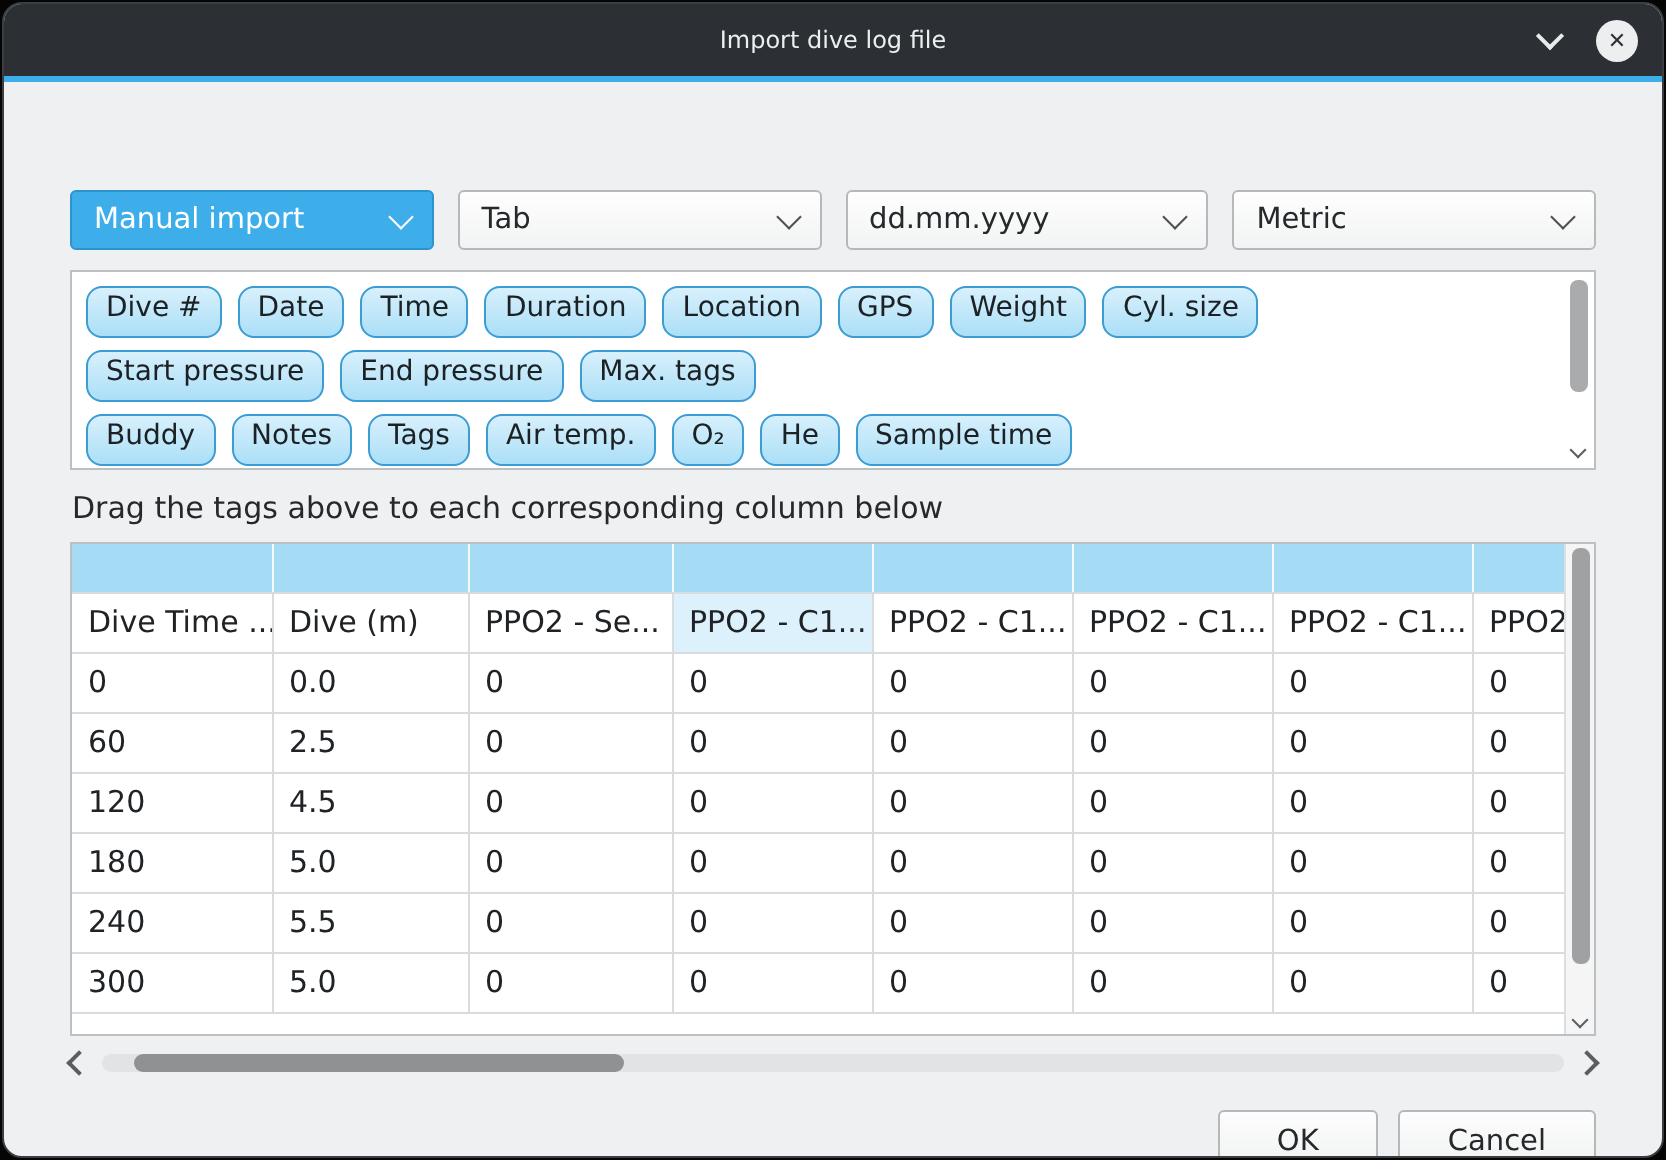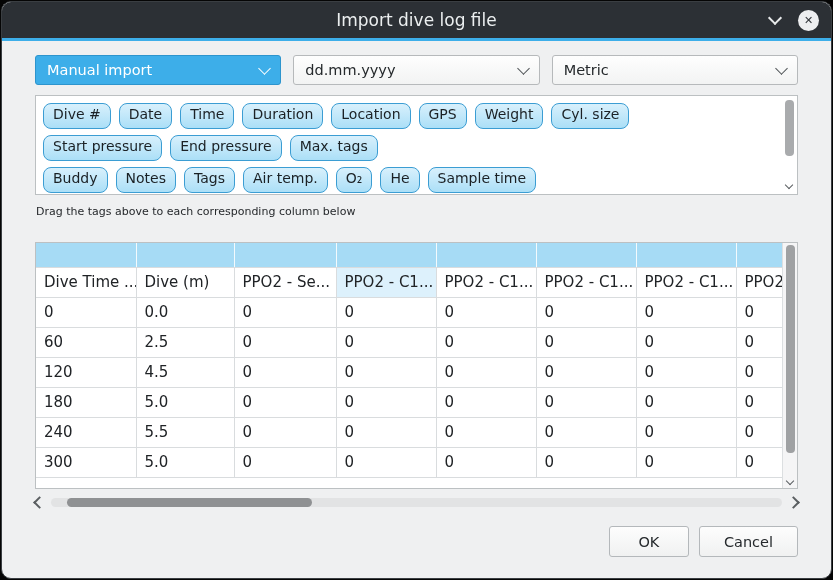--- a/index.html
+++ b/index.html
@@ -3,61 +3,61 @@
 <meta charset="utf-8">
 <style>
   html,body{margin:0;padding:0;background:#000;font-family:"DejaVu Sans","Liberation Sans",sans-serif;}
   .screen{position:relative;width:833px;height:580px;background:#050505;overflow:hidden;}
   .window{position:absolute;inset:1px;border-radius:10px;overflow:hidden;
           background:var(--window-bg,#eff0f1);border:1px solid #3a3e42;box-sizing:border-box;}
 
   
   .titlebar{height:36px;background:var(--titlebar-bg,#2c3035);display:flex;align-items:center;
             justify-content:center;position:relative;}
-  .title{color:#eceff0;font-size:17px;}
+  .title{color:#eceff0;font-size:12px;}
   .tb-controls{position:absolute;right:12px;top:0;height:36px;display:flex;align-items:center;gap:14px;}
   .tb-chev{display:flex;align-items:center;justify-content:center;width:18px;height:18px;cursor:pointer;}
   .chevron{display:inline-block;width:7px;height:7px;border-right:2px solid #5a5e61;
            border-bottom:2px solid #5a5e61;transform:rotate(45deg);}
   .chevron.white{border-color:#e8eaeb;width:8px;height:8px;margin-top:-4px;}
   .chevron.left{transform:rotate(135deg);}
   .chevron.right{transform:rotate(-45deg);}
   .tb-close{width:21px;height:21px;border-radius:50%;background:#edeef0;display:flex;align-items:center;
             justify-content:center;cursor:pointer;}
   .tb-close .x{font-size:11px;color:#2f3338;line-height:1;}
   .accent-line{height:3px;background:var(--accent,#3daee9);}
 
   
   .content{padding:14px 33px 0 33px;}
 
   
   .combo-row{display:flex;gap:12px;}
   .combo{flex:1;height:30px;box-sizing:border-box;display:flex;align-items:center;padding:0 11px;
          background:linear-gradient(#fefefe,#f2f3f3);border:1px solid #b6b9bb;border-radius:3px;
-         font-size:14.5px;color:#25292c;cursor:pointer;}
+         font-size:14.5px;color:#25292c;cursor:pointer;margin-top:40px;}
   .combo .chev{width:8px;height:8px;border-right:1.8px solid #4c5053;border-bottom:1.8px solid #4c5053;
                transform:rotate(45deg);margin-left:auto;margin-top:-4px;}
   .combo.active{background:var(--accent,#3daee9);border-color:#2d94cd;color:#ffffff;}
   .combo.active .chev{border-color:#fff;}
 
   
   .tags-panel{margin-top:10px;height:100px;background:#fff;border:1px solid #bcc0c2;box-sizing:border-box;
               position:relative;overflow:hidden;padding:7px 24px 0 7px;}
   .tag-row{display:flex;gap:8px;margin-bottom:6px;}
   .tag{display:inline-block;white-space:nowrap;padding:2px 9px 6px;border-radius:8px;font-size:14px;
        color:#1b2125;background:linear-gradient(var(--tag-fill-top,#d8f0fc),var(--tag-fill-bottom,#abdff7));
        border:1px solid var(--tag-border,#3b9dd3);cursor:grab;}
   .vscroll{position:absolute;top:2px;right:2px;bottom:2px;width:12px;display:flex;flex-direction:column;
            align-items:center;cursor:pointer;}
   .vhandle{width:9px;height:56px;background:#a9abad;border-radius:4px;margin-top:2px;}
   .vhandle.tall{height:208px;background:#9fa1a3;}
   .vscroll .chevron.small{width:5px;height:5px;border-width:1.6px;margin-top:auto;margin-bottom:4px;}
 
   
-  .instruction{margin:10px 1px 24px;font-size:11px;color:#26292c;}
+  .instruction{margin:10px 1px 8px;font-size:15px;color:#26292c;}
 
   
   .table-panel{position:relative;height:247px;background:#fff;border:1px solid #bcc0c2;
                box-sizing:border-box;overflow:hidden;}
   table.grid{border-collapse:collapse;table-layout:fixed;width:820px;}
   .grid td{box-sizing:border-box;overflow:hidden;white-space:nowrap;}
   .drop-row .drop-cell{height:24px;background:var(--drop-row,#a6dbf5);border-right:1px solid #f3fafd;
                        border-bottom:1px solid var(--grid-line,#d9dcde);cursor:pointer;}
   .header-row .head-cell{height:30px;padding:2px 8px;font-size:15px;color:#202326;background:#fff;
                          border-right:1px solid var(--grid-line,#d9dcde);
@@ -98,20 +98,24 @@
     <div class="accent-line"></div>
 
     <div class="content">
 
       <div class="combo-row">
           <div class="combo active">
             <span>Manual import</span>
             <span class="chev"></span>
           </div>
           <div class="combo">
+            <span>Tab</span>
+            <span class="chev"></span>
+          </div>
+          <div class="combo">
             <span>dd.mm.yyyy</span>
             <span class="chev"></span>
           </div>
           <div class="combo">
             <span>Metric</span>
             <span class="chev"></span>
           </div>
         </div>
 
       <div class="tags-panel">

